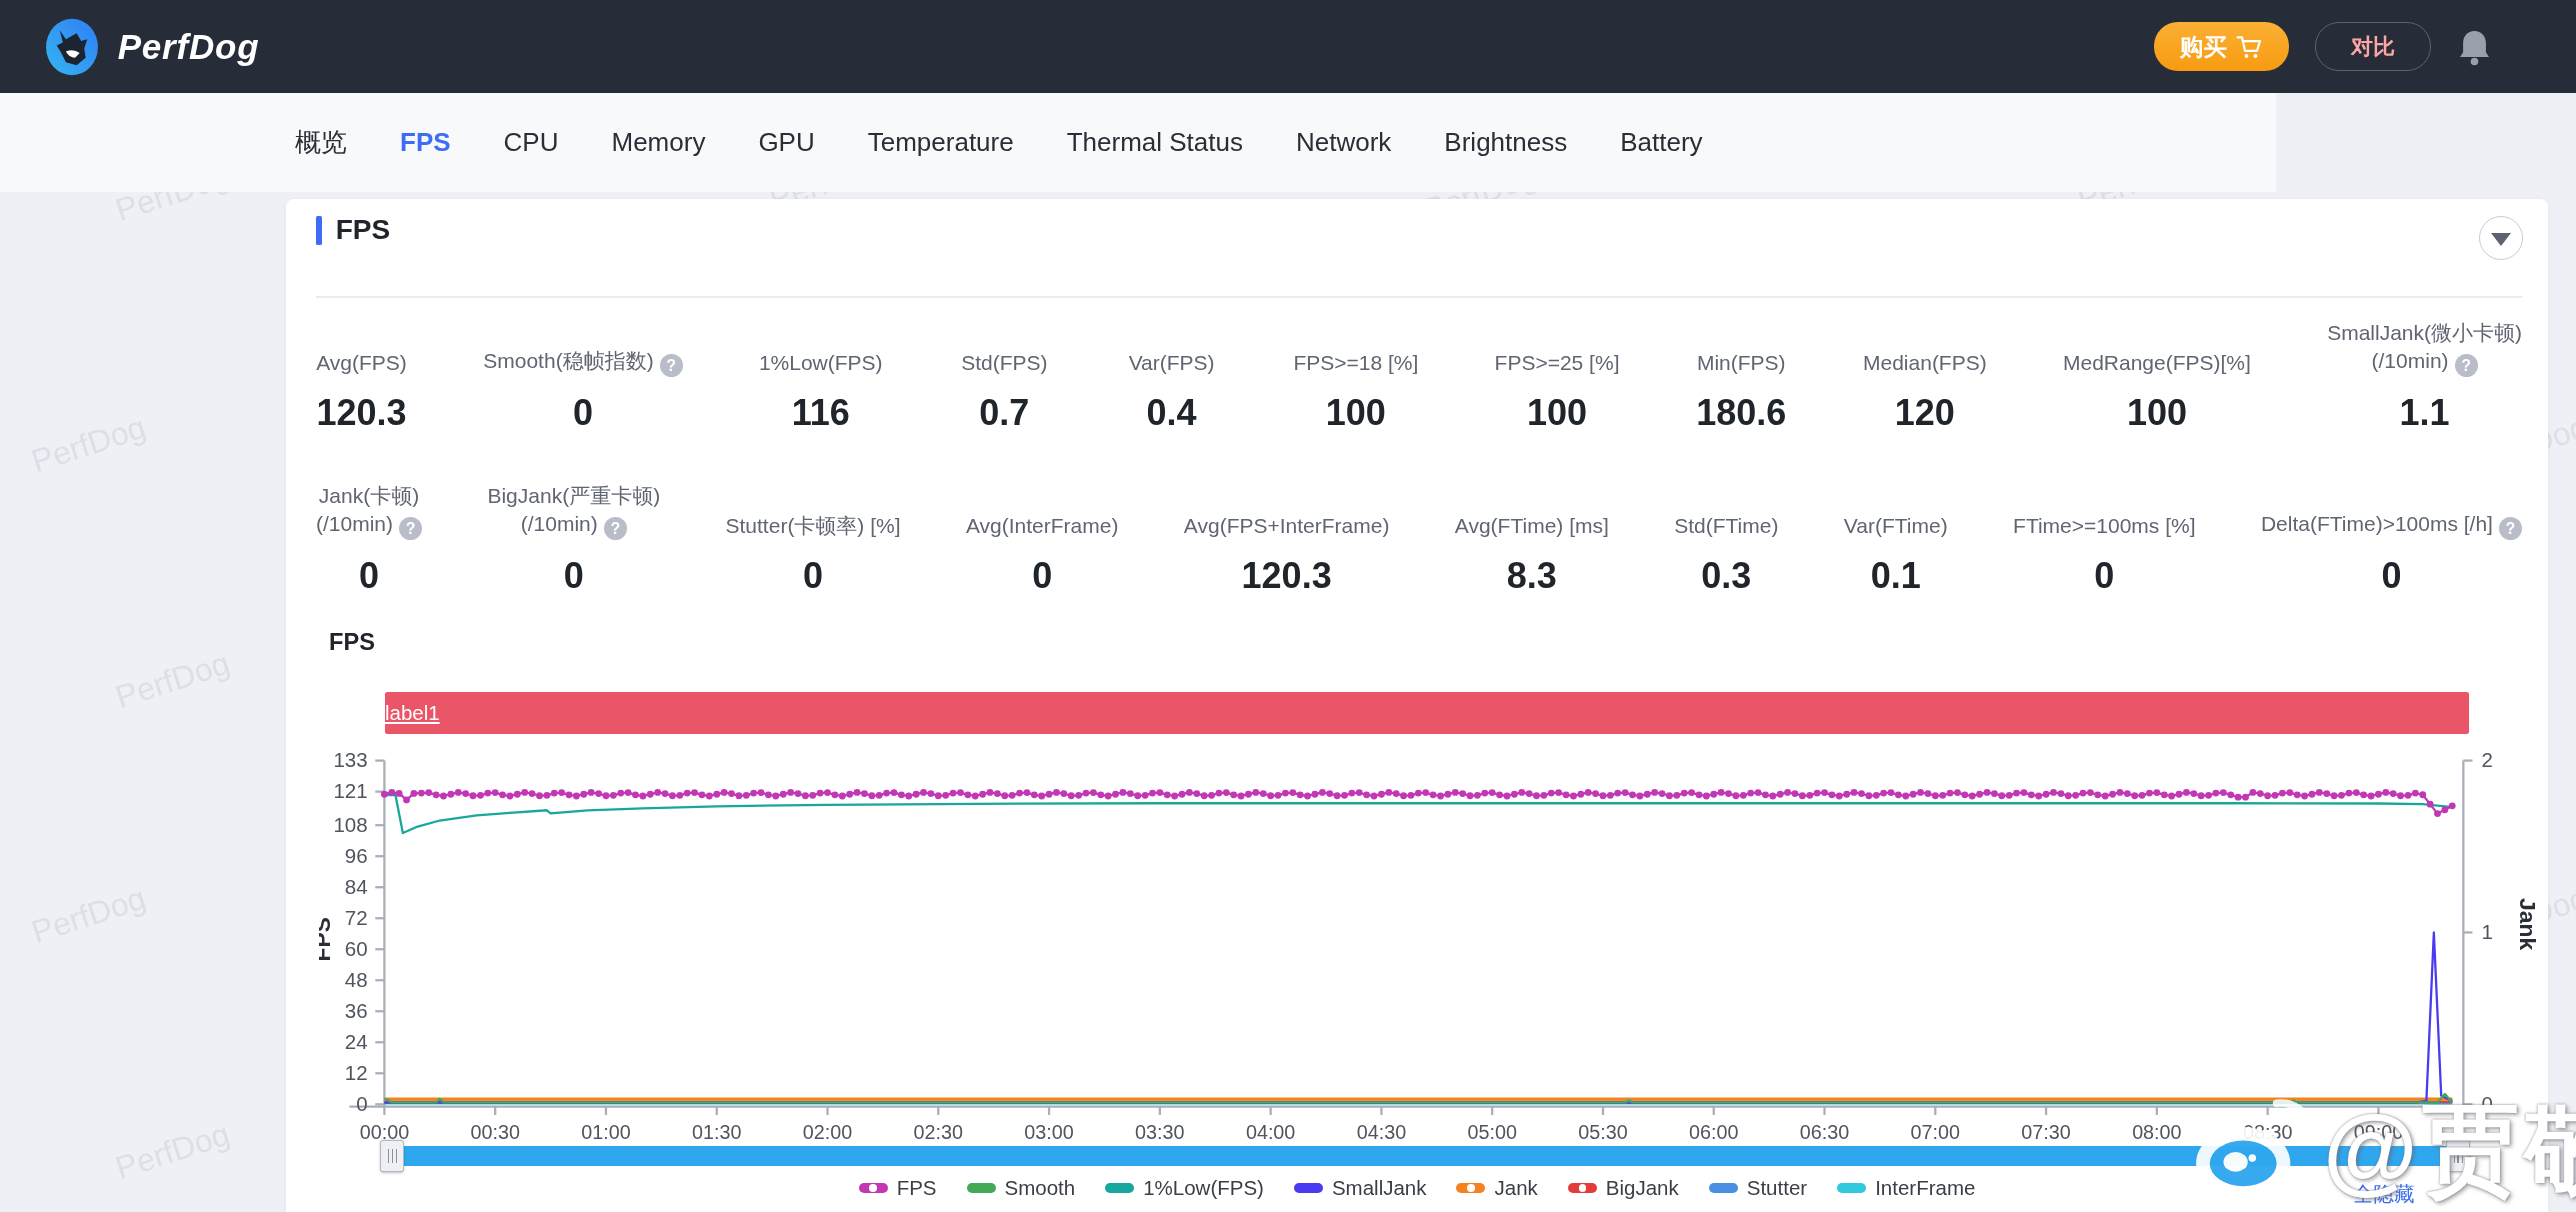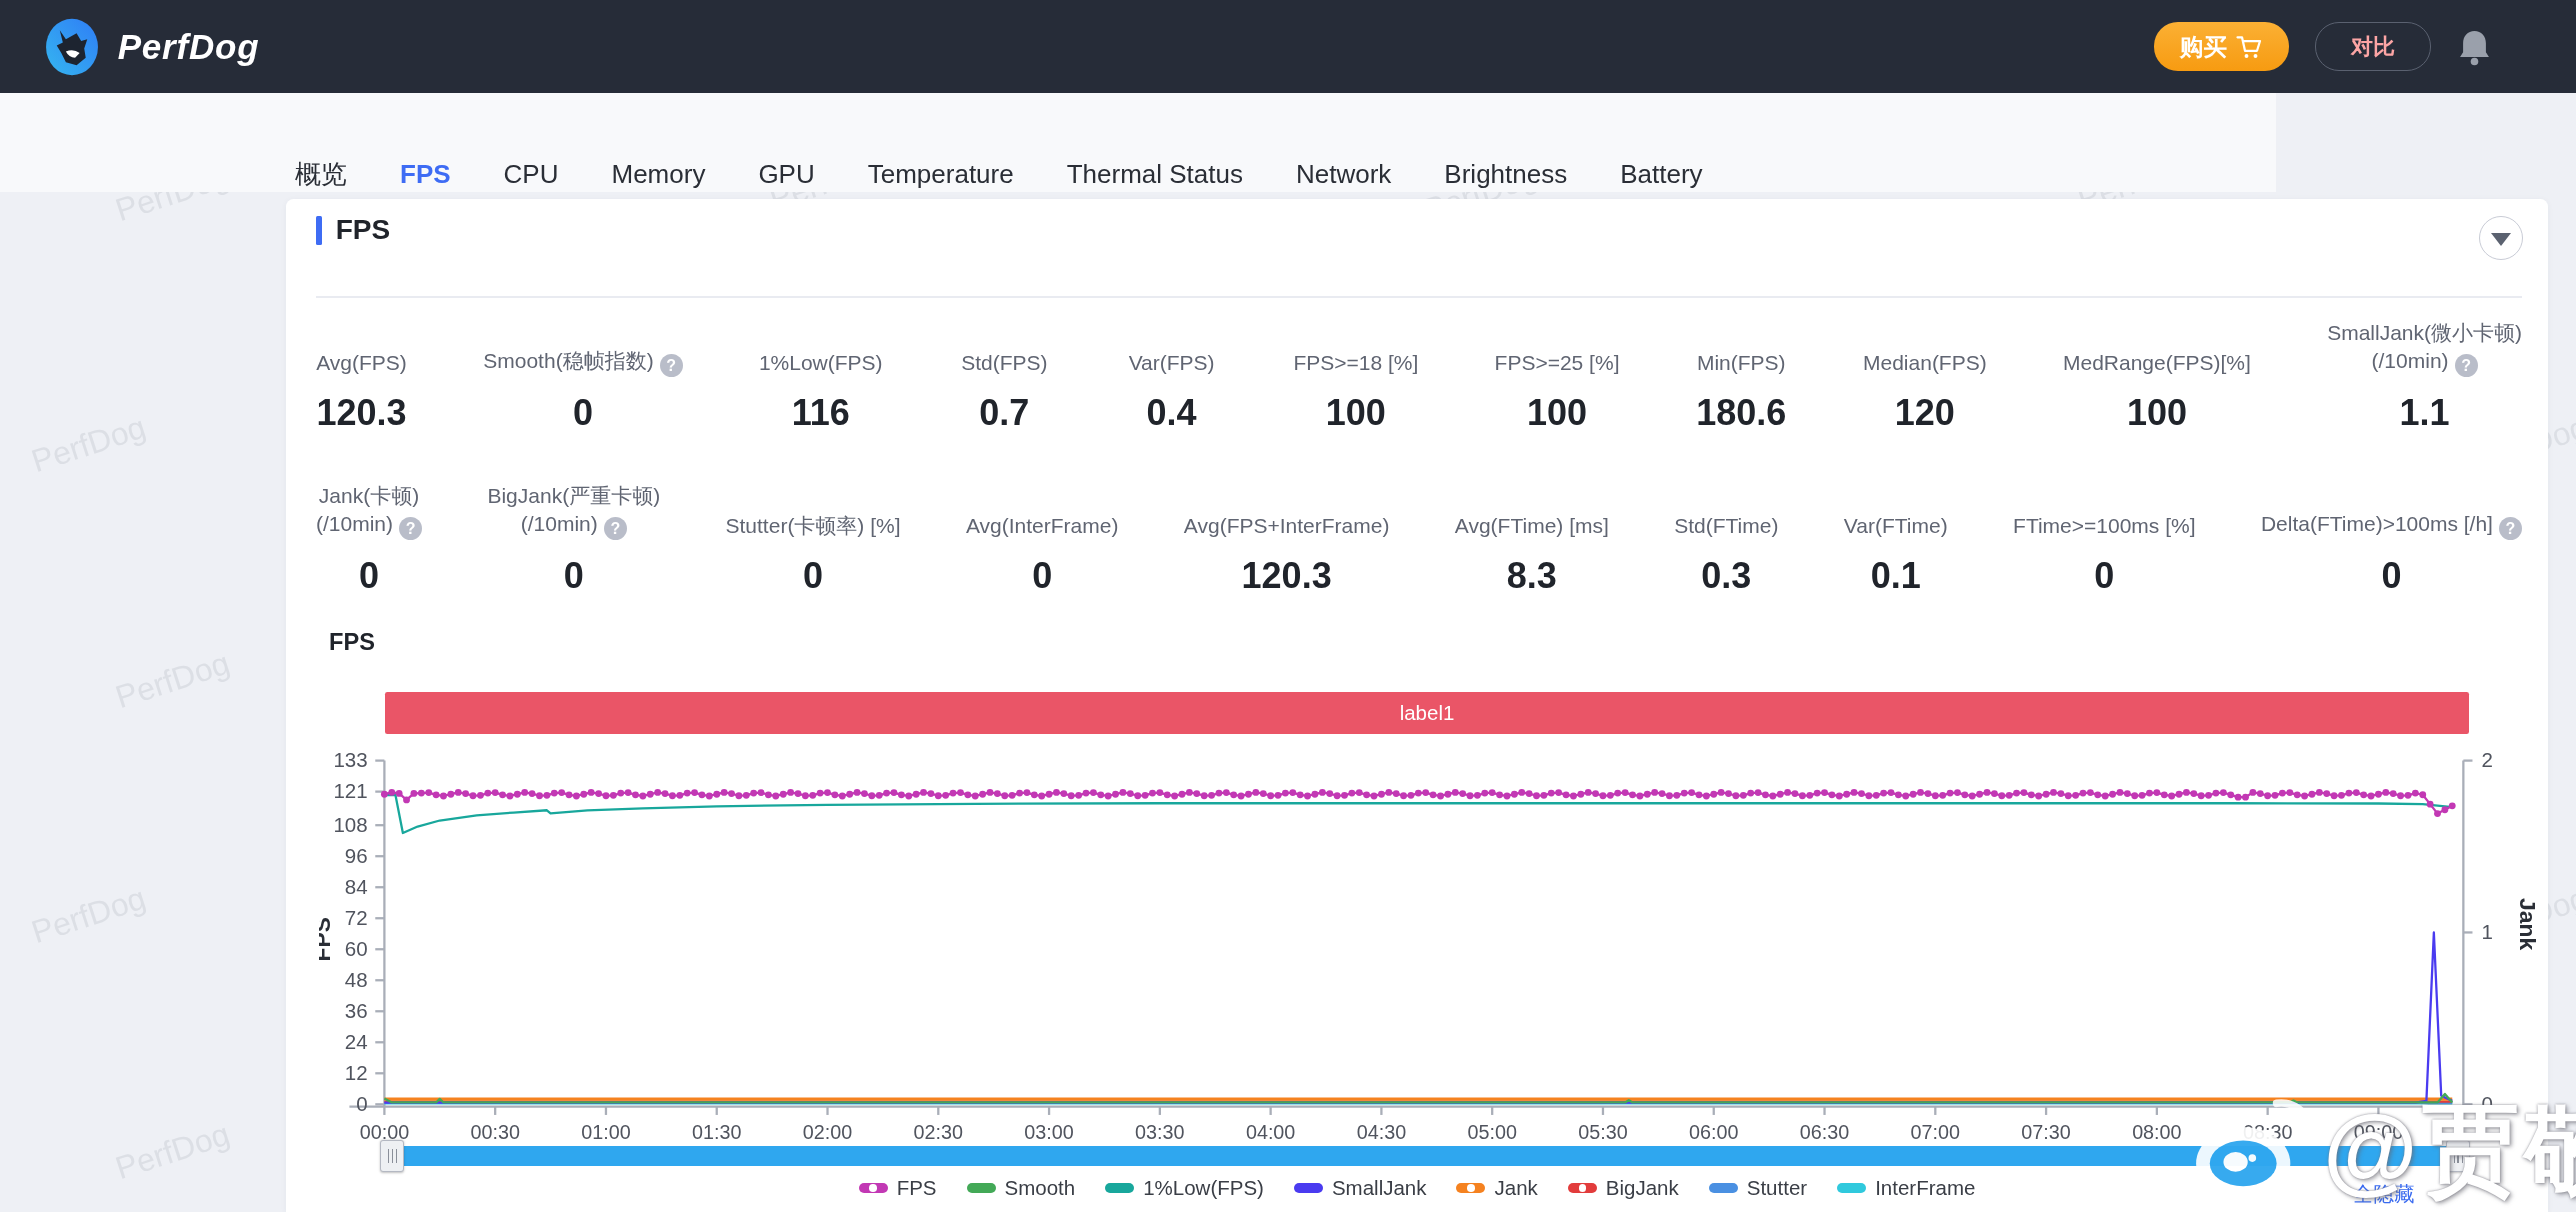--- a/index.html
+++ b/index.html
@@ -10,21 +10,21 @@
   .header { position:absolute; left:0; top:0; width:2576px; height:93px; background:#262c38; display:flex; align-items:center; z-index:30; }
   .logo-wrap { display:flex; align-items:center; margin-left:43px; }
   .logo-icon { width:58px; height:58px; }
   .brand { color:#ffffff; font-size:35px; font-weight:bold; font-style:italic; margin-left:16.7px; letter-spacing:0.8px; }
   .header-right { position:absolute; right:84px; top:0; height:93px; display:flex; align-items:center; gap:26px; }
   .buy-btn { height:49px; padding:0 26px; border-radius:24px; border:none; background:linear-gradient(180deg,#fbb034,#f79b11); color:#fff; font-size:23.6px; font-weight:bold; display:flex; align-items:center; gap:9px; cursor:pointer; }
   .compare-btn { height:49px; width:116px; border-radius:24px; background:transparent; border:1.5px solid #5a6170; color:#fca5a5; font-size:22px; cursor:pointer;font-weight:bold; }
   .bell { width:35px; height:38px; }
 
   
-  .tabbar { position:absolute; left:0; top:93px; width:2276px; height:99px; background:#f8f9fb; display:flex; align-items:flex-end; z-index:20; }
+  .tabbar { position:absolute; left:0; top:93px; width:2276px; height:99px; background:#f8f9fb; display:flex; align-items:center; z-index:20; }
   .tabs { display:flex; align-items:center; gap:53px; margin-left:295px; }
   .tab { font-size:26px; color:#2a2e36; cursor:pointer; white-space:nowrap; }
   .tab.active { color:#3e6cf4; font-weight:bold; }
 
   
   .wm { position:absolute; font-size:32px; color:rgba(120,126,142,0.15); transform:rotate(-18deg); z-index:5; pointer-events:none; white-space:nowrap; }
 
   
   .card { position:absolute; left:286px; top:199px; width:2262px; height:1013px; background:#ffffff; border-radius:7.6px 7.6px 0 0; box-shadow:0 1.5px 6px rgba(40,50,80,0.05); z-index:10; }
   .sec-head { position:absolute; left:30px; top:15px; display:flex; align-items:center; }
@@ -44,21 +44,21 @@
   .help { display:inline-block; width:23px; height:23px; border-radius:50%; background:#b9bdc9; color:#fff; font-size:16px; font-weight:bold; text-align:center; line-height:23px; margin-left:6px; vertical-align:-3px; cursor:pointer; }
 
   
   .chart-title { position:absolute; left:43px; top:430px; font-size:23.6px; font-weight:bold; color:#20242b; }
   .controls { position:absolute; right:30px; top:426px; display:flex; align-items:center; gap:16.7px; }
   .ctl-label { font-size:22px; color:#3a3e46; }
   .num-input { width:111px; height:44px; border:1.5px solid #d7dae0; border-radius:3px; font-size:22px; color:#2a2e36; text-align:center; outline:none; font-family:inherit; }
   .reset-link { font-size:22px; color:#4a72f5; text-decoration:underline; cursor:pointer; }
 
   
-  .label-bar { position:absolute; left:99px; top:493px; width:2084px; height:42px; border-radius:2.3px; display:flex; align-items:center; justify-content:center; color:#fff; font-size:20.5px; }
+  .label-bar { position:absolute; left:99px; top:493px; width:2084px; height:42px; border-radius:2.3px; display:flex; align-items:center; color:#fff; font-size:20.5px;text-decoration:underline; }
 
   
   .chart-box { position:absolute; left:33px; top:550px; width:2228px; height:392px; }
 
   
   .scroll-track { position:absolute; left:99px; top:947px; width:2085px; height:20px; background:#2fa7ef; border-radius:3px; }
   .scroll-handle { position:absolute; top:-6px; width:24px; height:32px; background:#eef0f3; border:0.8px solid #b4b8c2; border-radius:3px; box-shadow:0 0.8px 2.3px rgba(0,0,0,0.25); display:flex; align-items:center; justify-content:center; cursor:pointer; }
   .scroll-handle.left { left:-4.6px; }
   .scroll-handle.right { left:2061px; }
   .grip { width:9px; height:13.7px; border-left:1.5px solid #8a8f99; border-right:1.5px solid #8a8f99; }

